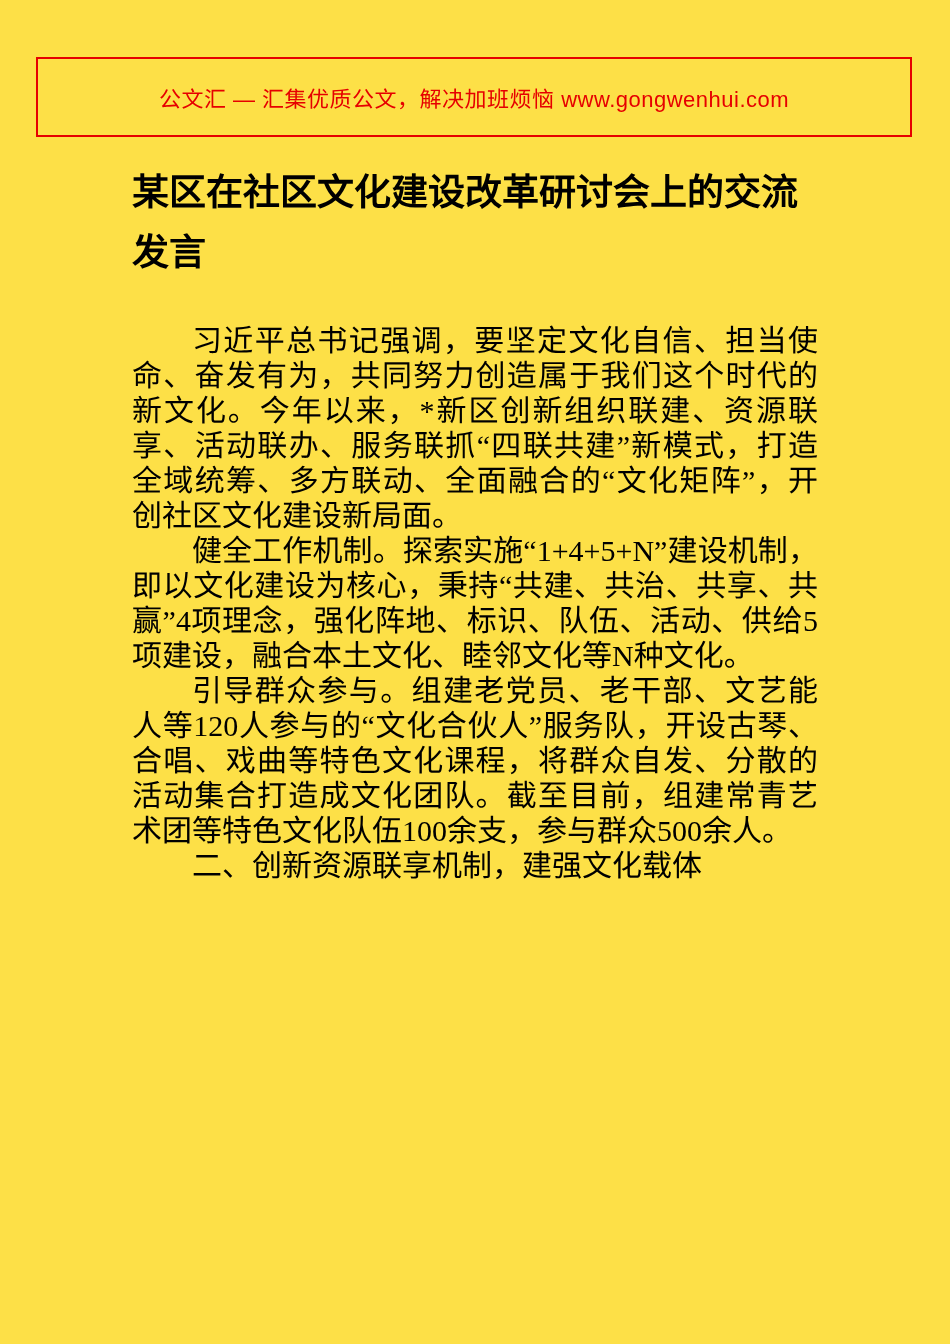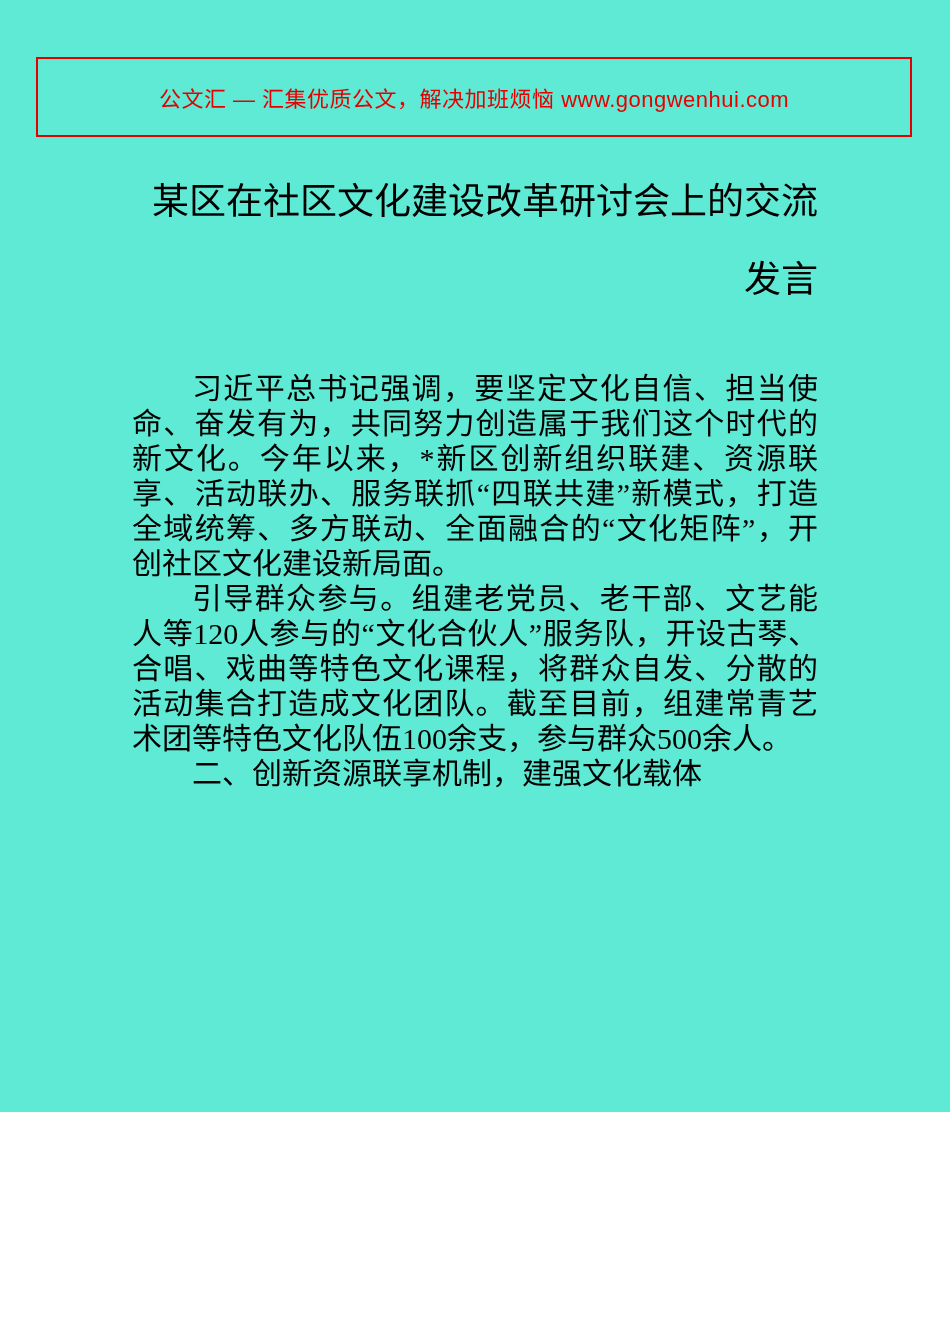--- a/index.html
+++ b/index.html
@@ -1,20 +1,20 @@
 <!DOCTYPE html>
 <html lang="zh-CN"><head>
 <meta charset="utf-8">
 <style>
   html, body { margin: 0; padding: 0; background: #ffffff; }
   .page {
     position: relative;
     width: 950px;
-    height: 1112px;
-    background: #5eead4;
+    height: 1344px;
+    background: #fde047;
     overflow: hidden;
     color: #000000;
   }
   
   .watermark-box {
     position: absolute;
     left: 36px;
     top: 57px;
     width: 876px;
     height: 80px;
@@ -31,28 +31,28 @@
     letter-spacing: 0.5px;
     white-space: nowrap;
   }
   
   .doc {
     padding: 163px 132px 0 132px;
   }
   .title {
     margin: 0;
     font-family: "Liberation Sans", sans-serif;
-    font-weight: 400;
+    font-weight: 700;
     font-size: 37px;
-    line-height: 78px;
-    text-align: right;
+    line-height: 60px;
+    text-align: left;
     color: #000000;
   }
   .content {
-    margin-top: 52px;
+    margin-top: 40px;
     font-family: "Liberation Serif", serif;
     font-size: 30px;
     line-height: 35px;
     text-align: justify;
     color: #000000;
   }
   .content p {
     margin: 0;
     padding: 0;
     text-indent: 2em;
@@ -68,18 +68,19 @@
 
   <div class="watermark-box">
     <span class="watermark-text">公文汇 — 汇集优质公文，解决加班烦恼 www.gongwenhui.com</span>
   </div>
 
   <div class="doc">
     <h1 class="title">某区在社区文化建设改革研讨会上的交流发言</h1>
 
     <div class="content">
       <p>习近平总书记强调，要坚定文化自信、担当使命、奋发有为，共同努力创造属于我们这个时代的新文化。今年以来，*新区创新组织联建、资源联享、活动联办、服务联抓“四联共建”新模式，打造全域统筹、多方联动、全面融合的“文化矩阵”，开创社区文化建设新局面。</p>
+      <p>健全工作机制。探索实施“1+4+5+N”建设机制，即以文化建设为核心，秉持“共建、共治、共享、共赢”4项理念，强化阵地、标识、队伍、活动、供给5项建设，融合本土文化、睦邻文化等N种文化。</p>
       <p>引导群众参与。组建老党员、老干部、文艺能人等120人参与的“文化合伙人”服务队，开设古琴、合唱、戏曲等特色文化课程，将群众自发、分散的活动集合打造成文化团队。截至目前，组建常青艺术团等特色文化队伍100余支，参与群众500余人。</p>
       <p class="heading">二、创新资源联享机制，建强文化载体</p>
     </div>
   </div>
 
 </div>
 
 </body></html>

